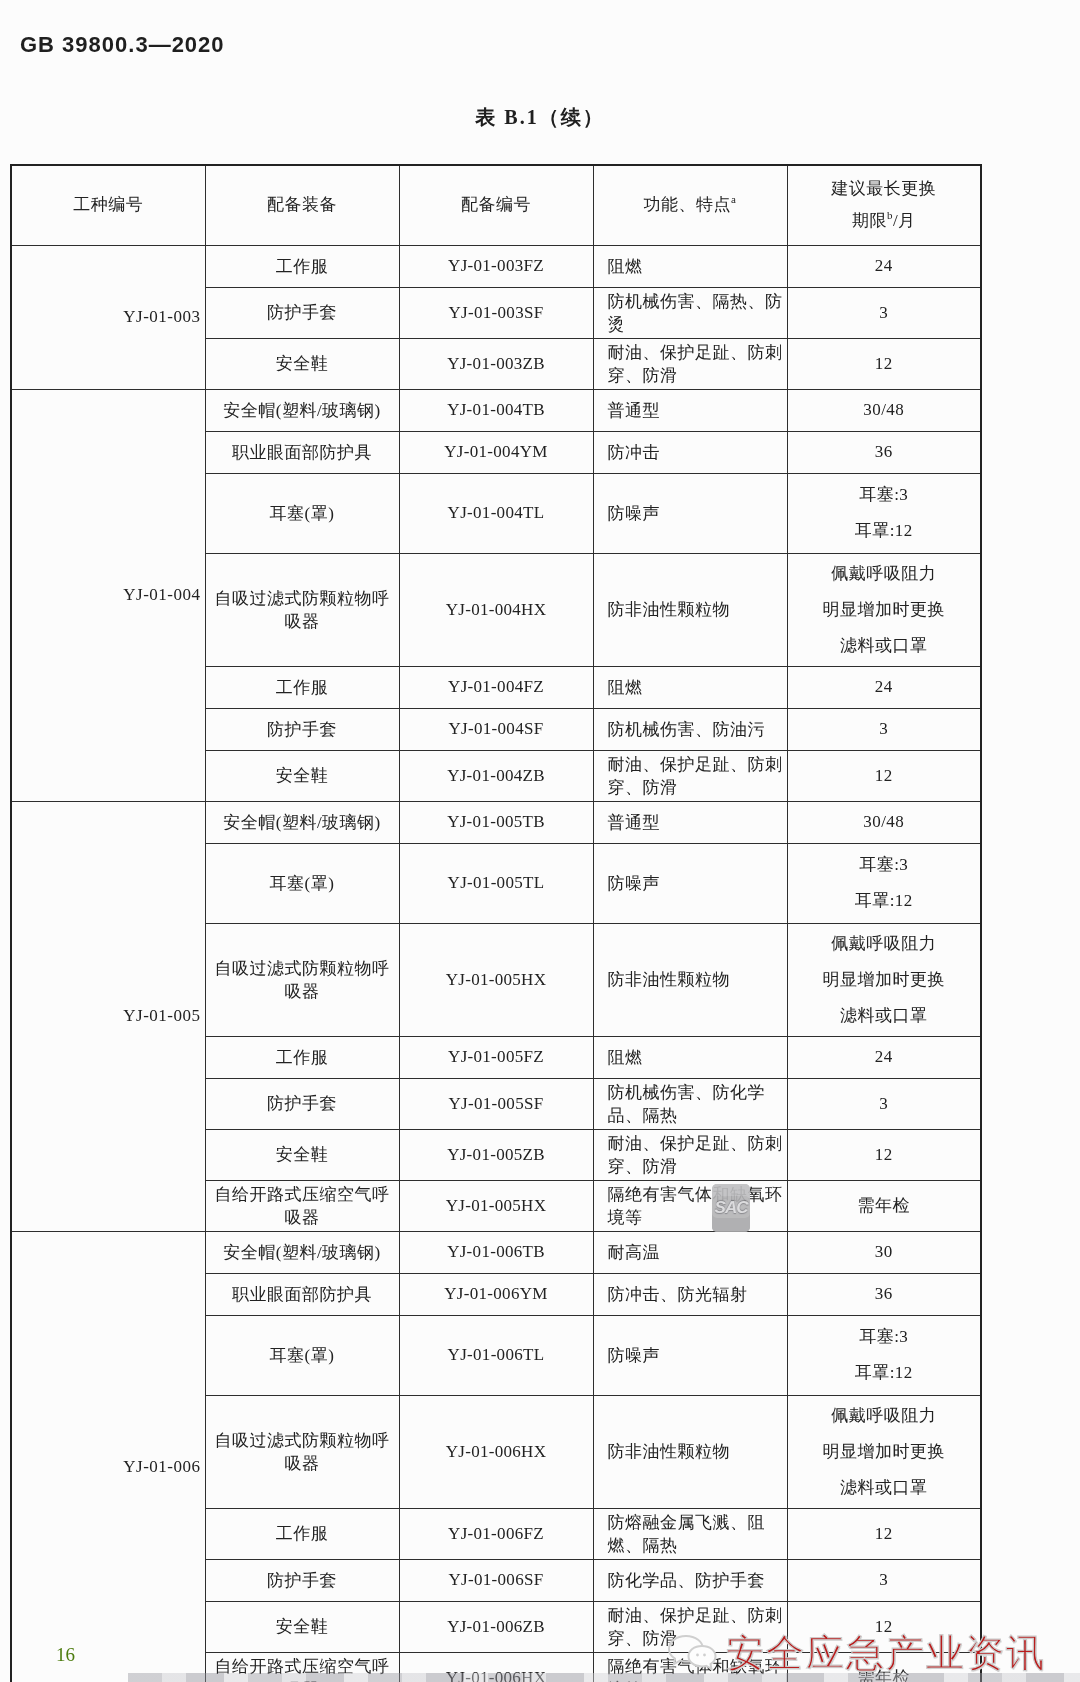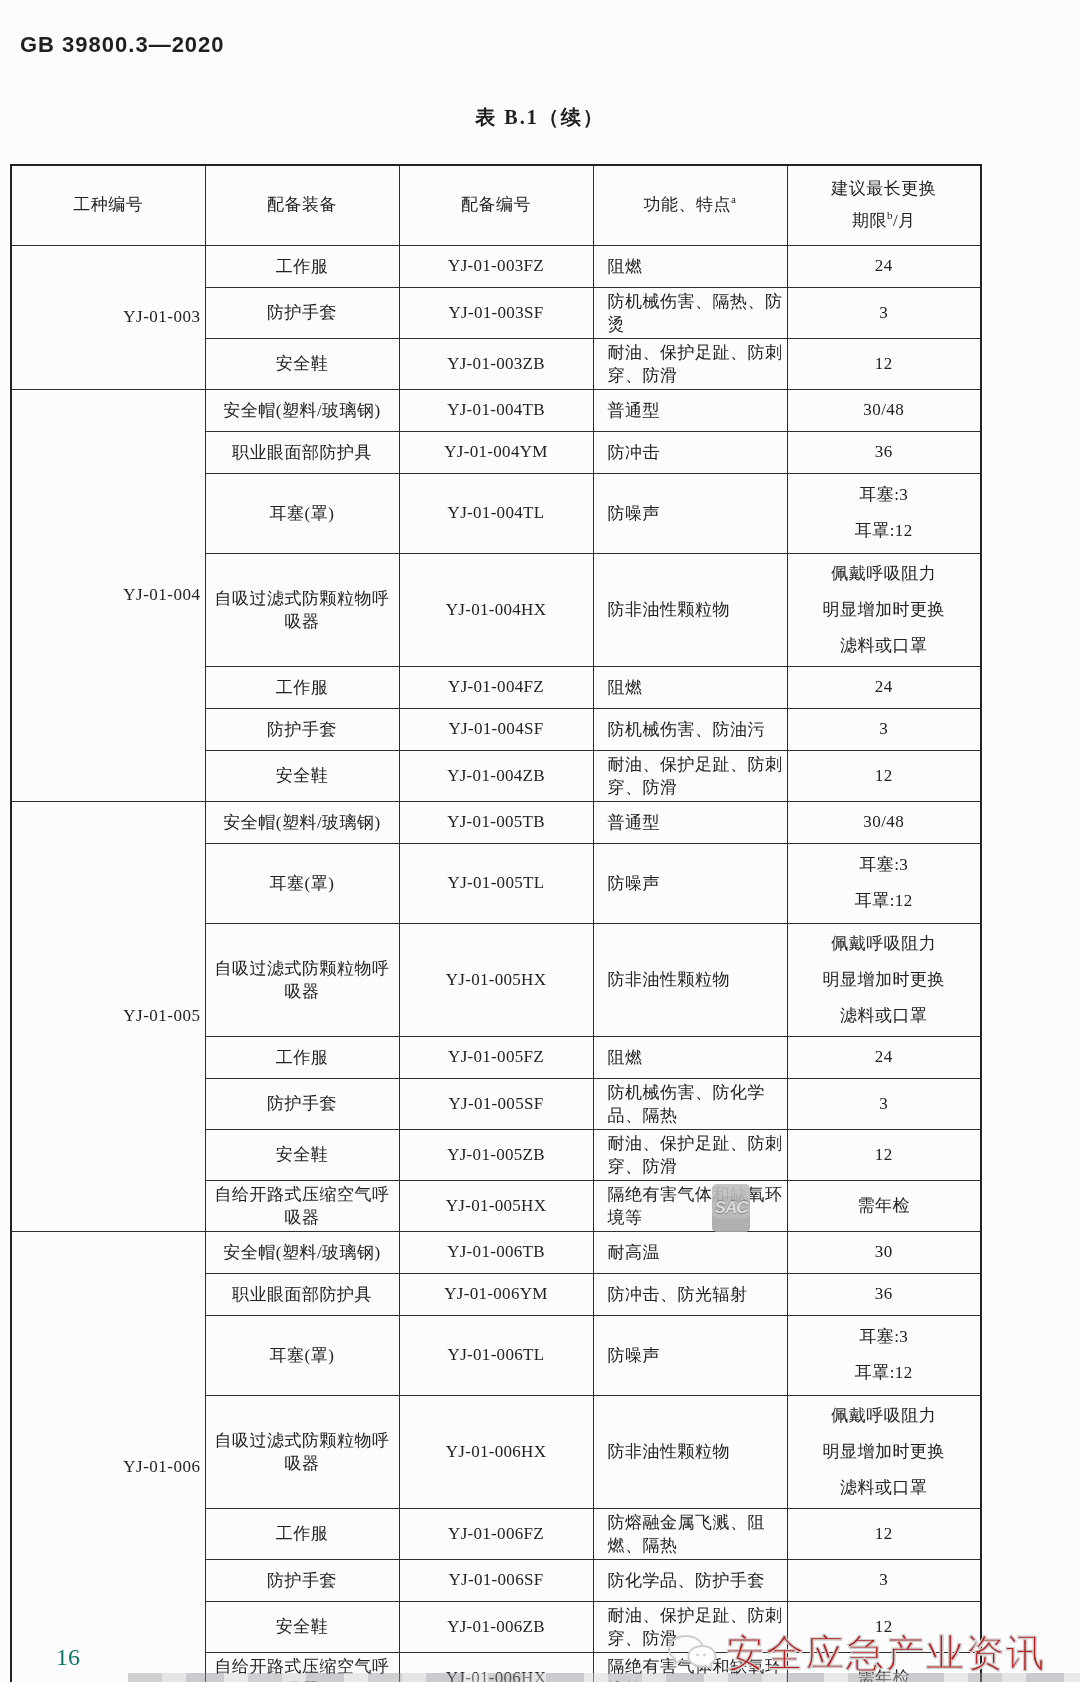--- a/index.html
+++ b/index.html
@@ -39,21 +39,21 @@
   tr.rh3{height:112px;}
   td.cell-id{text-align:right;width:118px;}
   td.cell-equip{text-align:center;width:264px;}
   td.cell-code{text-align:center;width:156px;letter-spacing:0.3px;}
   td.cell-func{text-align:left;width:297px;padding-left:14px;}
   td.cell-period{text-align:center;width:137px;}
   td.cell-period .pline{line-height:36px;}
   sup{font-size:11px;}
   .footer-page{
     position:absolute;left:56px;top:1628px;
-    font-size:24px;color:#0f766e;
+    font-size:19px;color:#4d7c0f;
   }
   .sac-stamp{
     position:absolute;left:712px;top:1168px;width:38px;height:48px;
     background:#b4b4b6;border-radius:5px;opacity:0.9;
     display:flex;align-items:center;justify-content:center;
     box-shadow:inset 0 -14px 0 #a8a8aa, inset 0 12px 0 #bfbfc1;
   }
   .sac-stamp span{
     font-family:"Liberation Sans","DejaVu Sans",sans-serif;
     font-style:italic;font-weight:bold;font-size:17px;

